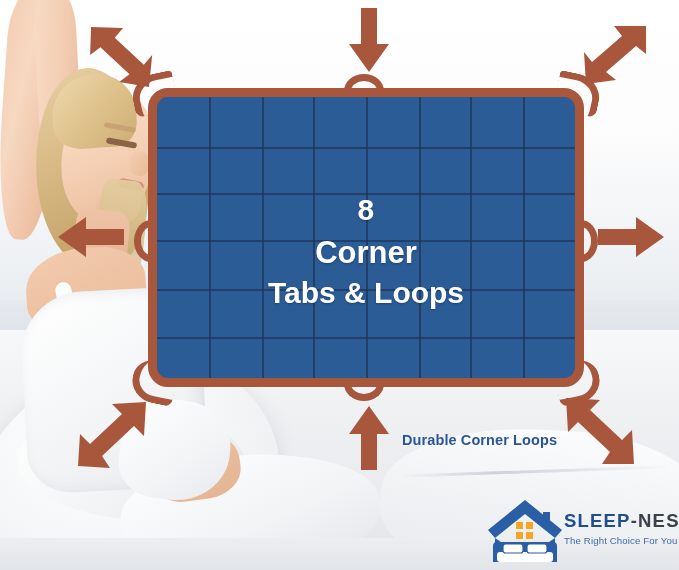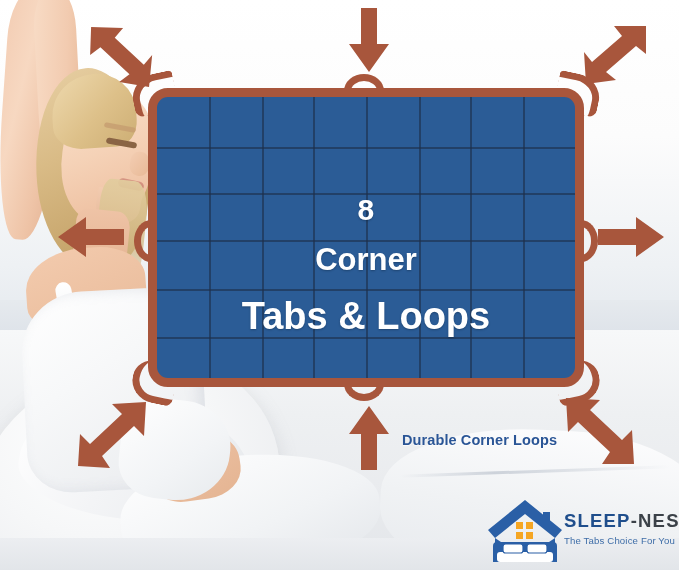--- a/index.html
+++ b/index.html
@@ -180,22 +180,22 @@
   .loop-br{left:416px;top:281px;width:44px;height:42px;border-radius:20% 50% 60% 20%;border-left:none;border-top:none;transform:rotate(-12deg);}
 
   .comforter-caption{
     position:absolute;left:0;right:0;top:96px;
     text-align:center;color:#ffffff;
     font-weight:bold;line-height:1.12;
     text-shadow:0 1px 2px rgba(10,25,45,.35);
     pointer-events:none;
   }
   .cap-num{font-size:30px;display:block;letter-spacing:.5px;}
-  .cap-l1{font-size:31px;display:block;margin-top:16px;}
-  .cap-l2{font-size:38px;display:block;margin-top:18px;}
+  .cap-l1{font-size:31px;display:block;margin-top:9px;}
+  .cap-l2{font-size:30px;display:block;margin-top:6px;}
 
   
   .arrow{position:absolute;}
   .arrow svg{display:block;}
 
   
   .tagline{
     position:absolute;left:402px;top:430px;width:262px;
     color:#2a5596;font-weight:bold;font-size:14.5px;line-height:1.45;
     letter-spacing:.1px;
@@ -358,17 +358,17 @@
         <path d="M7 48 Q7 44 11 44 L67 44 Q71 44 71 48 L71 64 L7 64 Z" fill="#2a5fa6"></path>
 
         <rect x="11" y="54" width="56" height="10" rx="3" fill="#ffffff"></rect>
 
         <rect x="17" y="46" width="20" height="9" rx="2.5" fill="#ffffff" stroke="#2a5fa6" stroke-width="1.2"></rect>
         <rect x="41" y="46" width="20" height="9" rx="2.5" fill="#ffffff" stroke="#2a5fa6" stroke-width="1.2"></rect>
       </svg>
     </div>
     <div class="logo-text">
       <div class="logo-name"><span>SLEEP</span><span class="dark">-</span><span class="dark">NEST</span></div>
-      <div class="logo-sub">The Tabs Choice For You</div>
+      <div class="logo-sub">The Right Choice For You</div>
     </div>
   </div>
 
 </div>
 
 </body></html>

